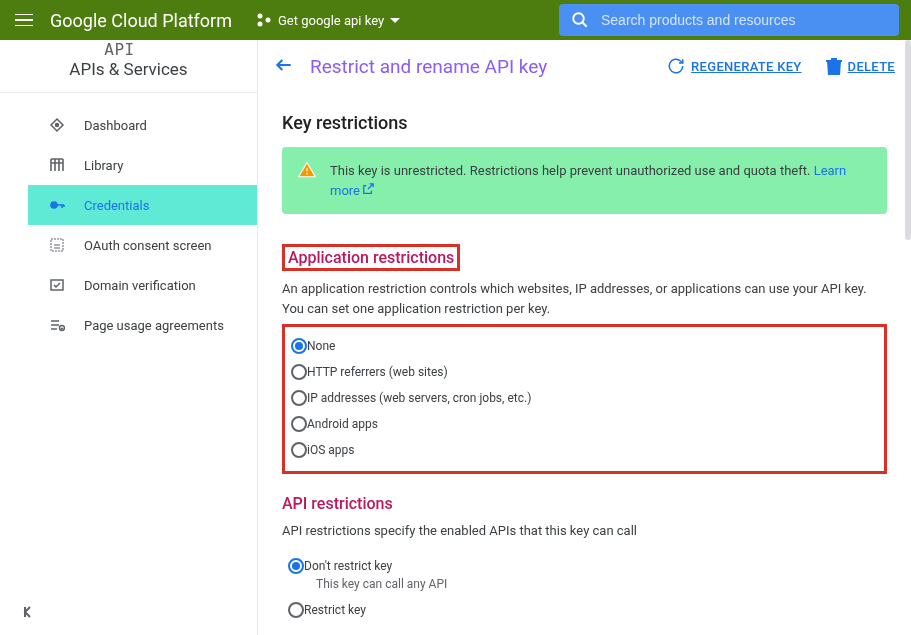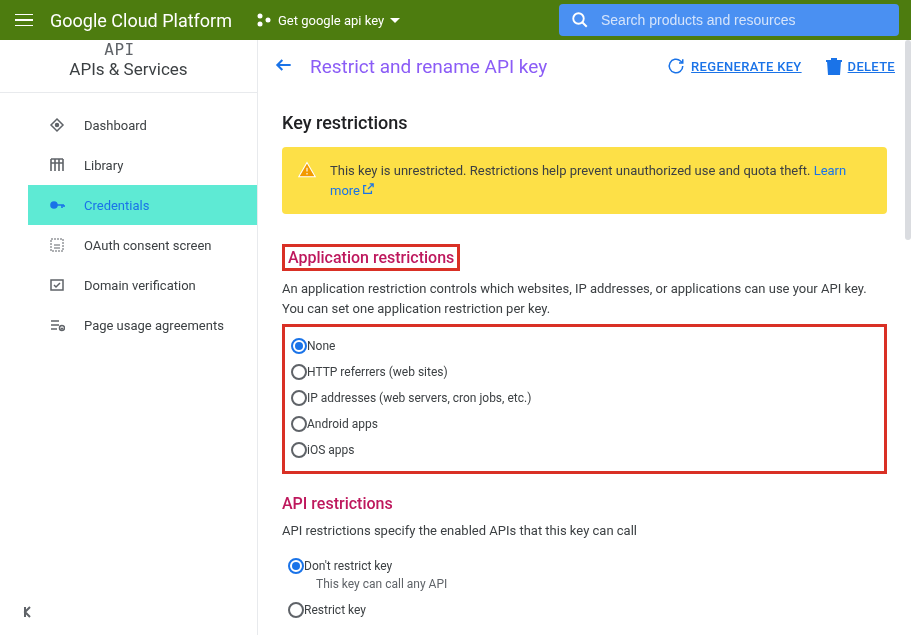--- a/index.html
+++ b/index.html
@@ -185,21 +185,21 @@
     .content {
       padding: 20px 24px 20px 24px;
     }
     .section-title {
       font-size: 18px;
       font-weight: 500;
       color: #202124;
       margin-bottom: 14px;
     }
     .warning-box {
-      background: #fde047;
+      background: #86efac;
       padding: 14px 16px;
       display: flex;
       gap: 14px;
       border-radius: 4px;
       margin-bottom: 30px;
       font-size: 13px;
       color: #3c4043;
       line-height: 1.5;
     }
     .warning-icon {

